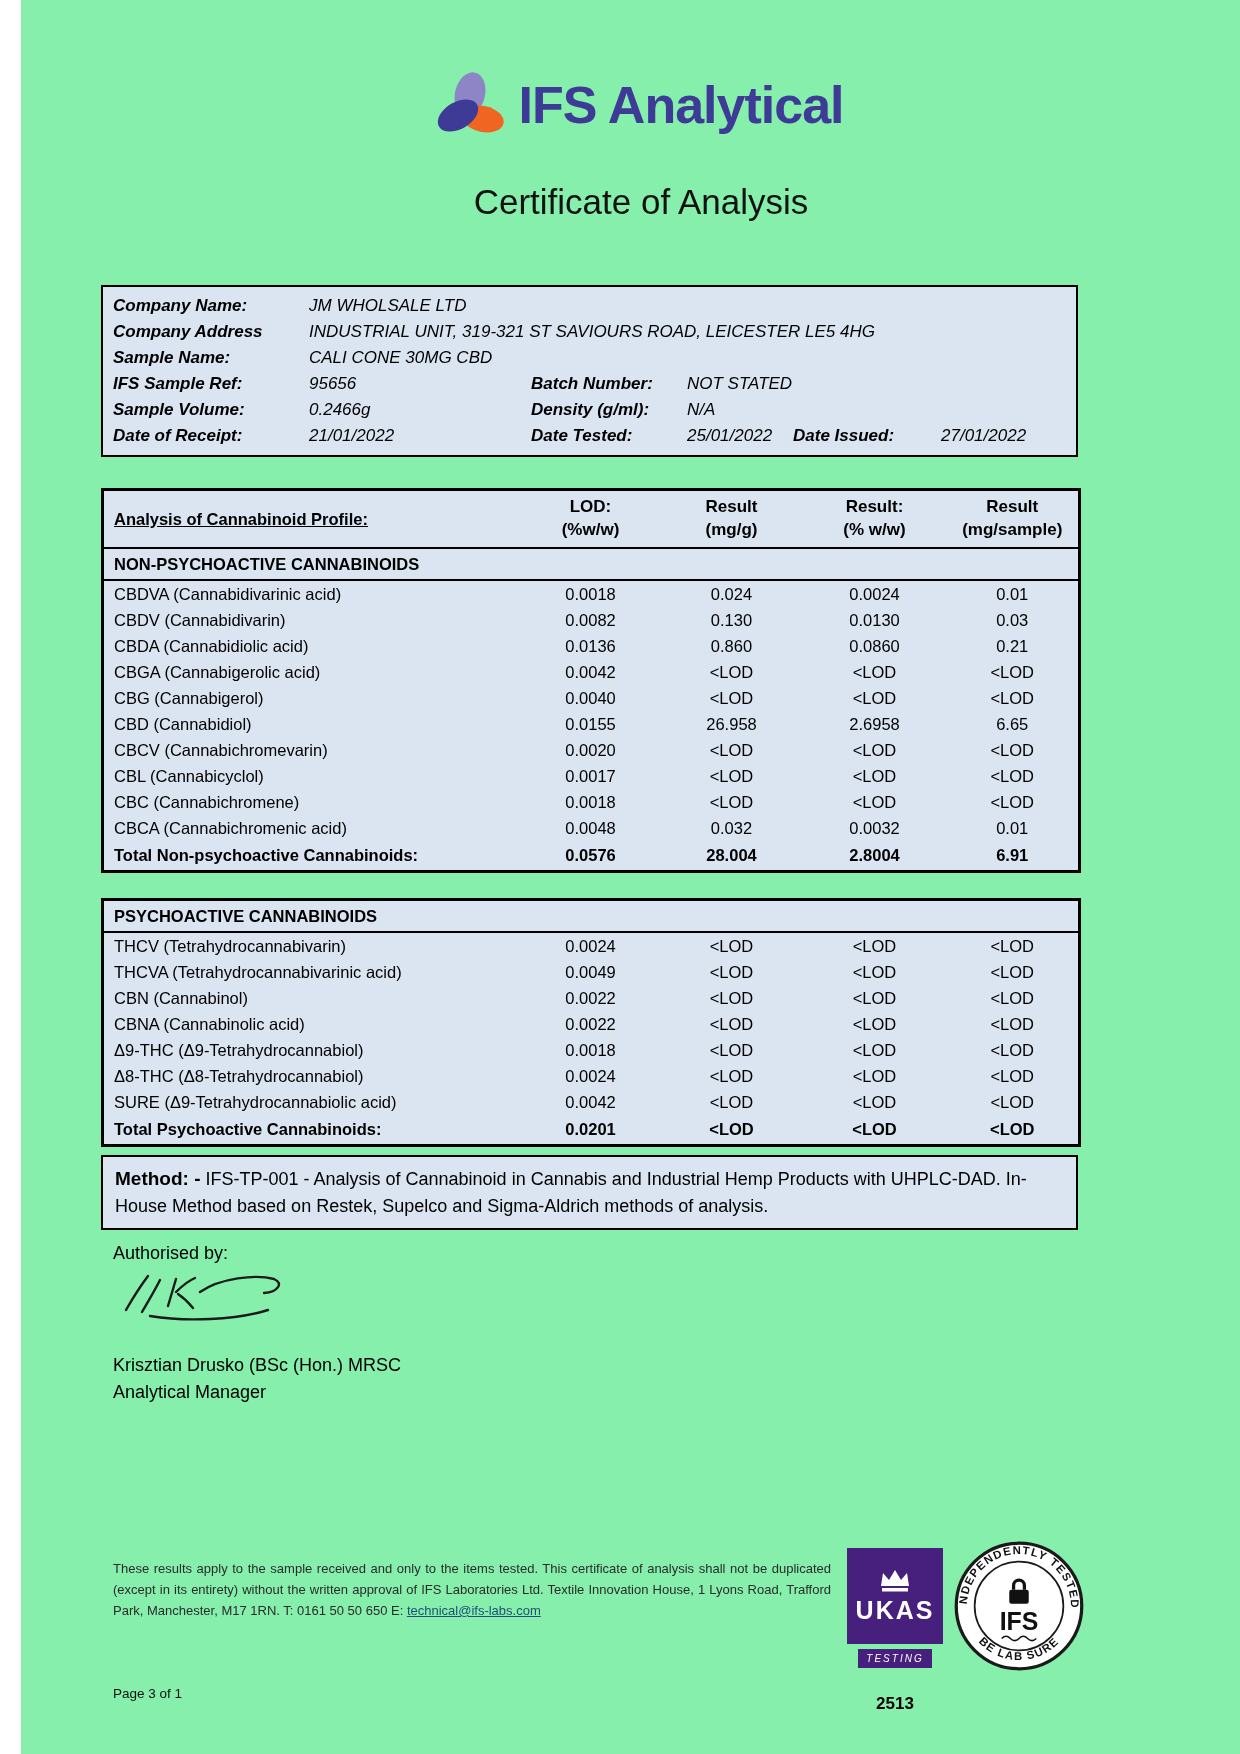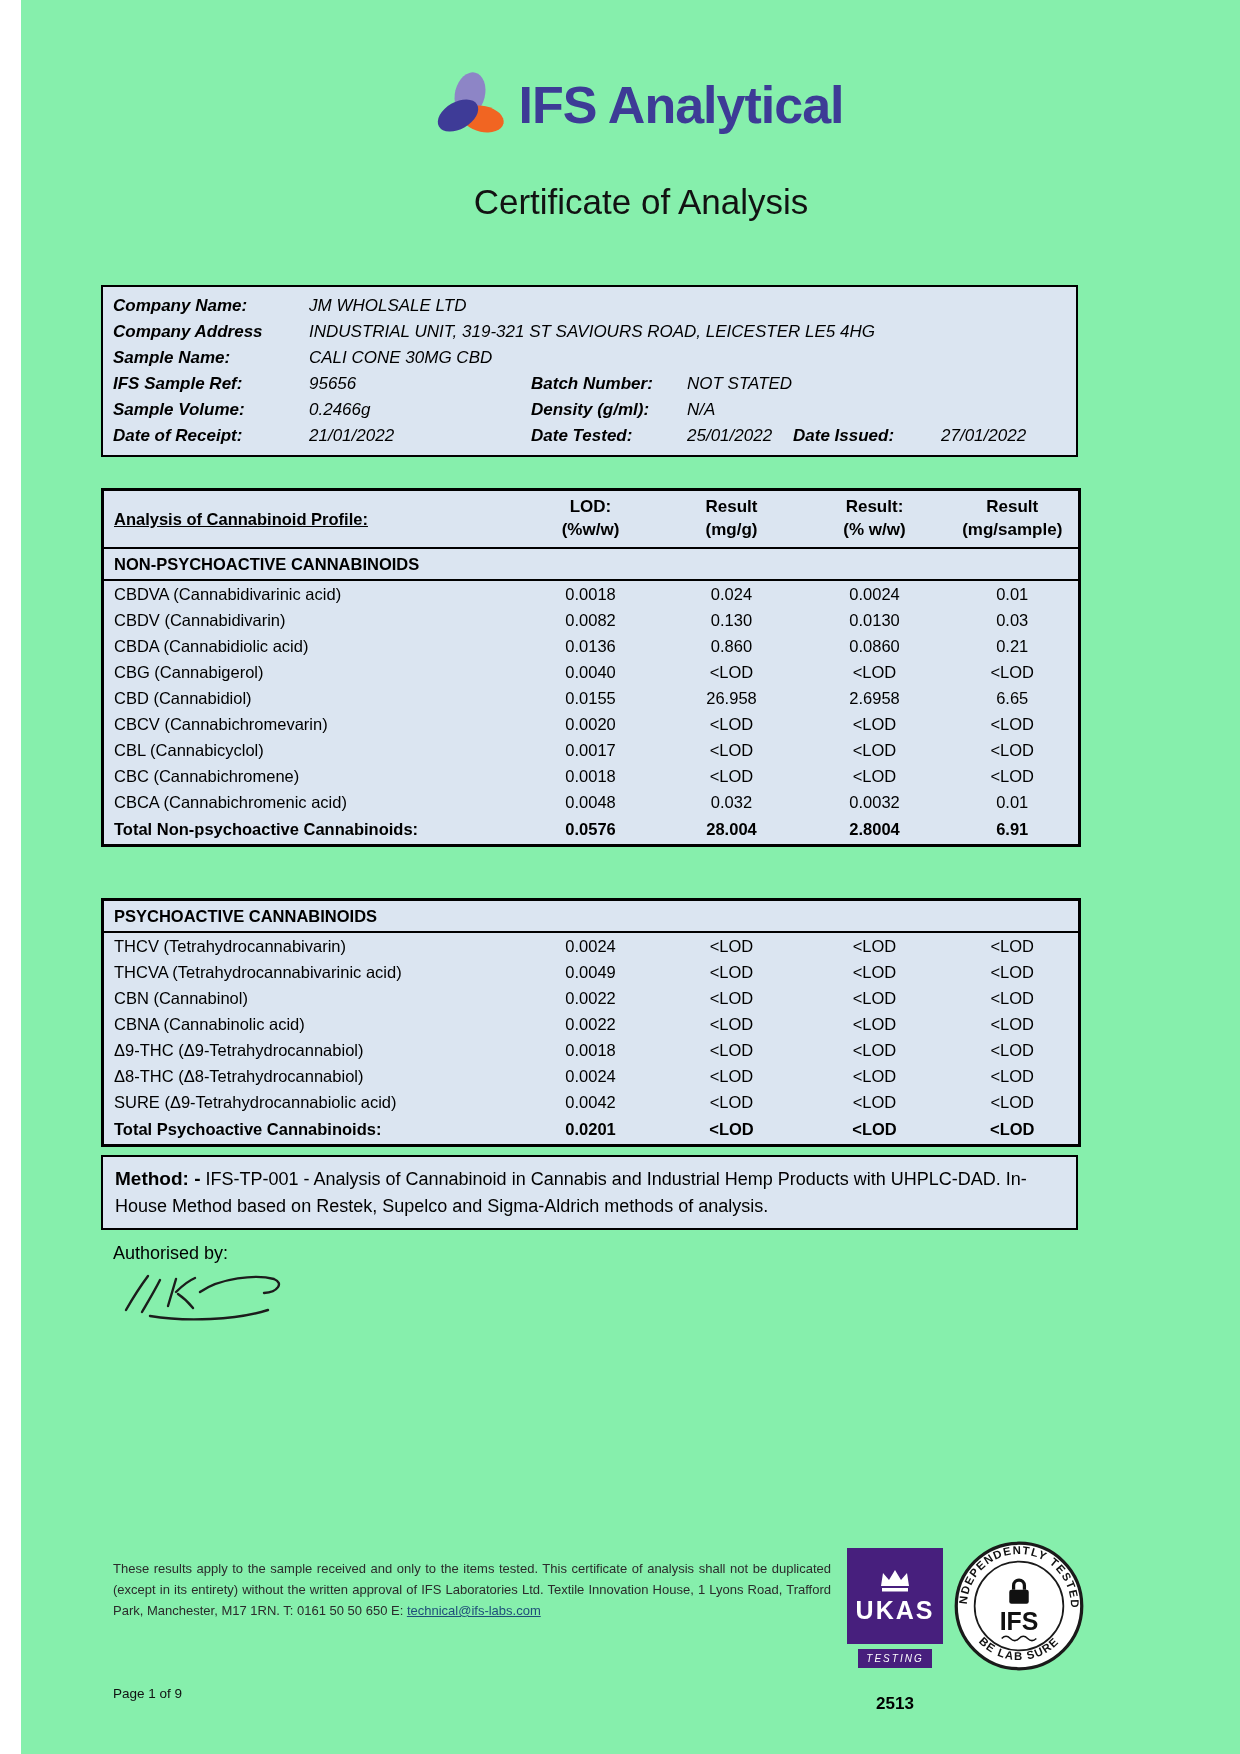--- a/index.html
+++ b/index.html
@@ -156,20 +156,27 @@
           <td class="c-num">0.03</td>
         </tr>
     <tr>
           <td class="c-name">CBDA (Cannabidiolic acid)</td>
           <td class="c-num">0.0136</td>
           <td class="c-num">0.860</td>
           <td class="c-num">0.0860</td>
           <td class="c-num">0.21</td>
         </tr>
     <tr>
+          <td class="c-name">CBGA (Cannabigerolic acid)</td>
+          <td class="c-num">0.0042</td>
+          <td class="c-num">&lt;LOD</td>
+          <td class="c-num">&lt;LOD</td>
+          <td class="c-num">&lt;LOD</td>
+        </tr>
+    <tr>
           <td class="c-name">CBG (Cannabigerol)</td>
           <td class="c-num">0.0040</td>
           <td class="c-num">&lt;LOD</td>
           <td class="c-num">&lt;LOD</td>
           <td class="c-num">&lt;LOD</td>
         </tr>
     <tr>
           <td class="c-name">CBD (Cannabidiol)</td>
           <td class="c-num">0.0155</td>
           <td class="c-num">26.958</td>
@@ -294,25 +301,29 @@
     <svg width="175" height="60" viewBox="0 0 175 60">
       <g fill="none" stroke="#1c1c1c" stroke-width="2.4" stroke-linecap="round">
         <path d="M10 44 C18 30 26 18 32 10"></path>
         <path d="M26 46 C33 34 39 24 44 14"></path>
         <path d="M52 40 C55 30 58 20 60 13 M60 26 C66 20 72 15 79 12 M62 28 C68 32 73 37 77 42"></path>
         <path d="M84 26 C104 12 140 8 158 13 C168 17 162 26 148 27"></path>
         <path d="M34 50 C70 56 120 54 152 44"></path>
       </g>
     </svg>
   </div>
+  <div class="auth-name">
+    <div>Krisztian Drusko (BSc (Hon.) MRSC</div>
+    <div>Analytical Manager</div>
+  </div>
 
   <div class="footer-text">
     <span>These results apply to the sample received and only to the items tested. This certificate of analysis shall not be duplicated (except in its entirety) without the written approval of IFS Laboratories Ltd. Textile Innovation House, 1 Lyons Road, Trafford Park, Manchester, M17 1RN. T: 0161 50 50 650 E: </span><span class="email-link">technical@ifs-labs.com</span>
   </div>
-  <div class="page-num">Page 1 of 9</div>
+  <div class="page-num">Page 3 of 1</div>
   <div class="code-num">2513</div>
 
   <div class="ukas">
     <div class="ukas-main">
       <svg width="36" height="26" viewBox="0 0 36 26">
         <path d="M4 19 L6 6 L12 13 L18 3 L24 13 L30 6 L32 19 Z" fill="#fff"></path>
         <rect x="5" y="21" width="26" height="3.5" fill="#fff"></rect>
       </svg>
       <div class="ukas-name">UKAS</div>
     </div>

